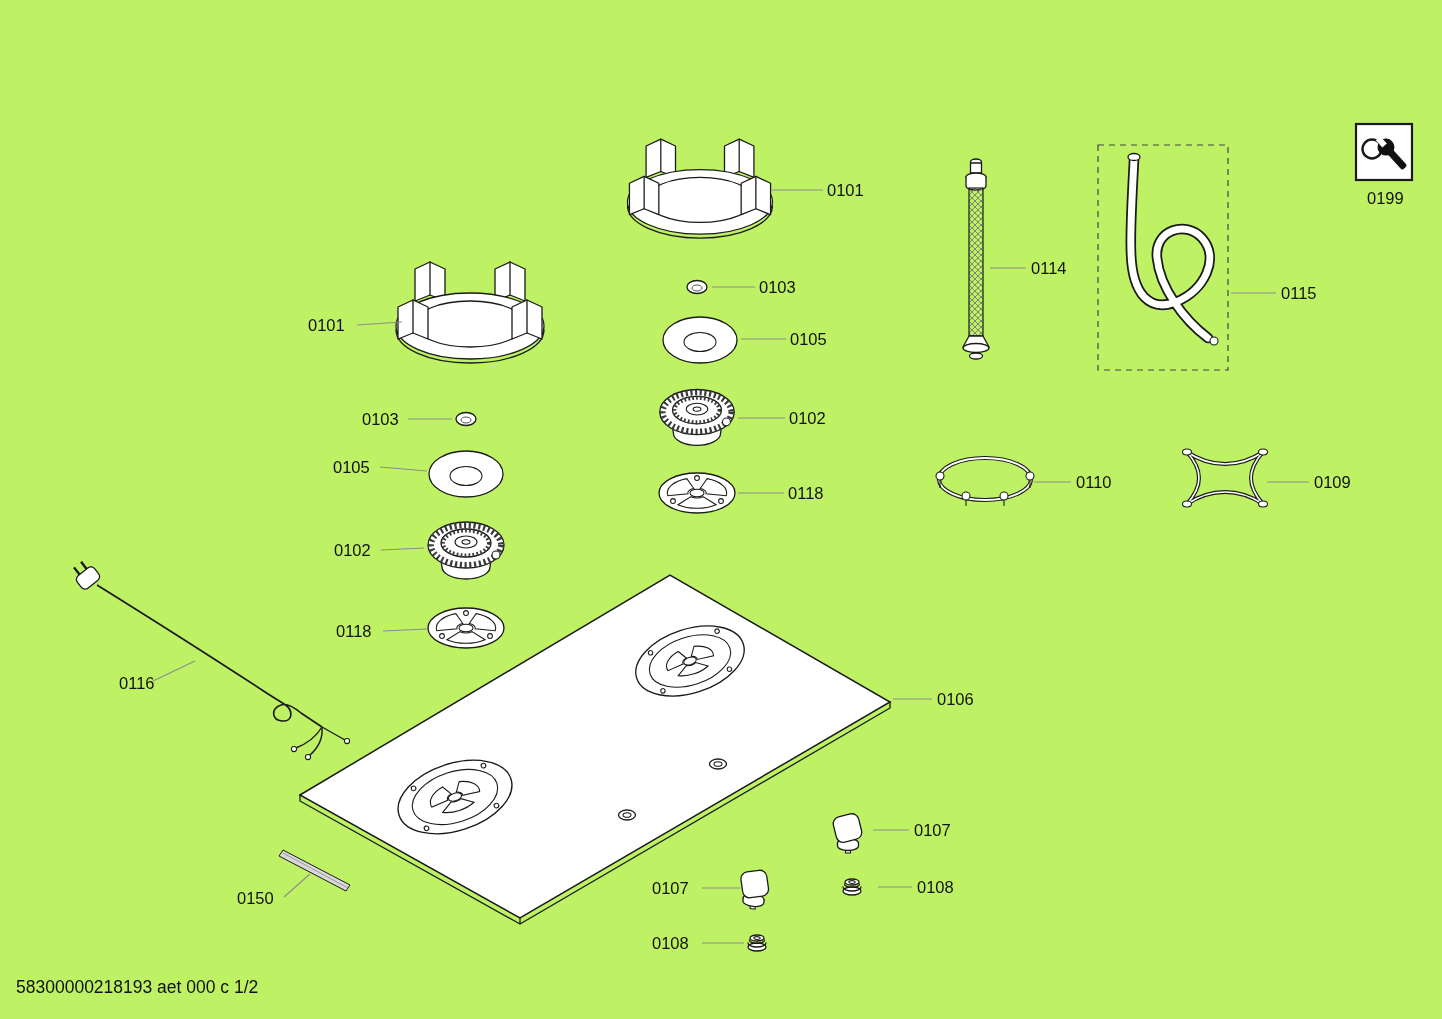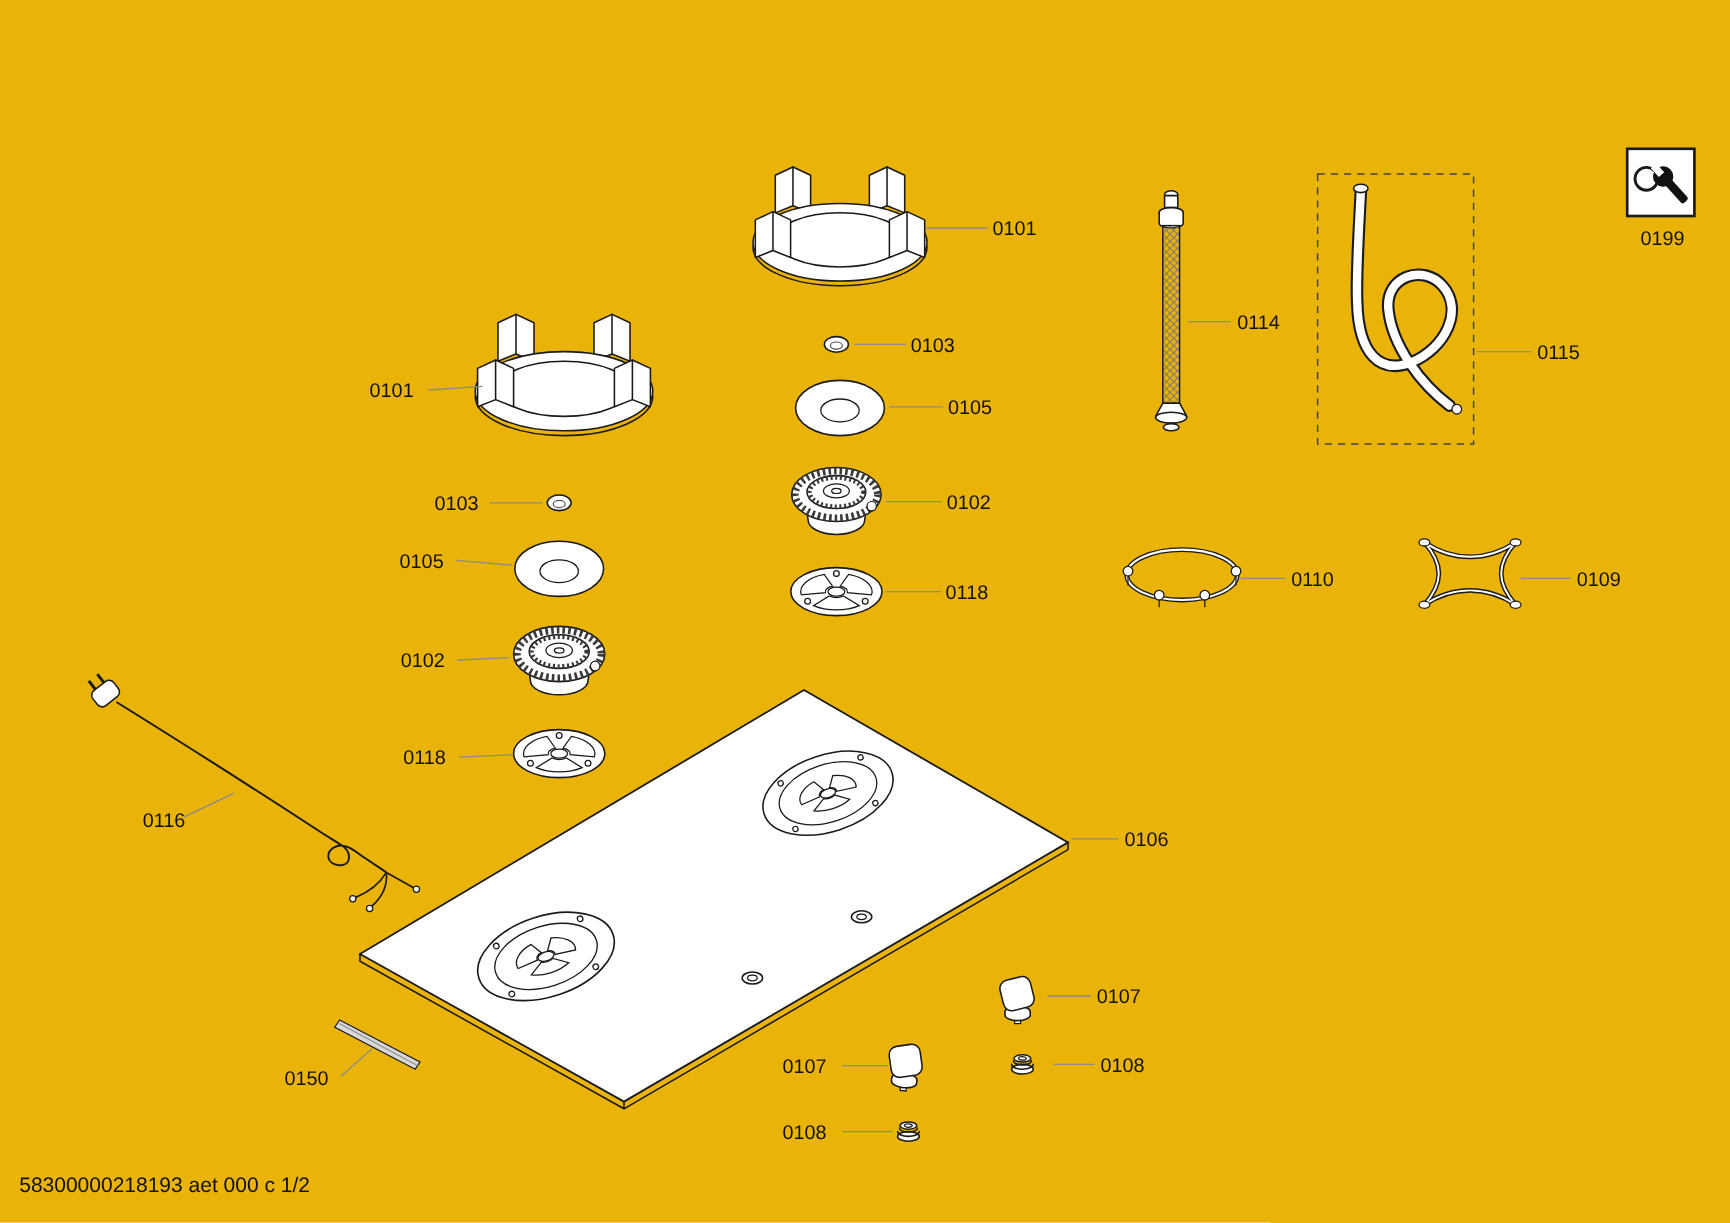--- a/index.html
+++ b/index.html
@@ -1,16 +1,16 @@
 <!DOCTYPE html>
 <html><head>
 <meta charset="utf-8">
 <style>
   html,body{margin:0;padding:0;background:#fff;}
-  .stage{position:relative;width:1442px;height:1019px;background:#eab308;overflow:hidden;
+  .stage{position:relative;width:1442px;height:1019px;background:#bef264;overflow:hidden;
          font-family:"Liberation Sans",sans-serif;}
   svg{position:absolute;left:0;top:0;}
   .s  { stroke:#1a1a1a; stroke-width:1.3; fill:#fff; stroke-linejoin:round; stroke-linecap:round; }
   .sn { stroke:#1a1a1a; stroke-width:1.3; fill:none; stroke-linejoin:round; stroke-linecap:round; }
   .thin { stroke:#1a1a1a; stroke-width:1.05; fill:#fff; }
   .leader { stroke:#8c8c8c; stroke-width:1.1; }
   .callout { font-family:"Liberation Sans",sans-serif; font-size:16.5px; fill:#111; }
   .footer  { font-family:"Liberation Sans",sans-serif; font-size:17.5px; fill:#111; }
 </style>
 </head>

